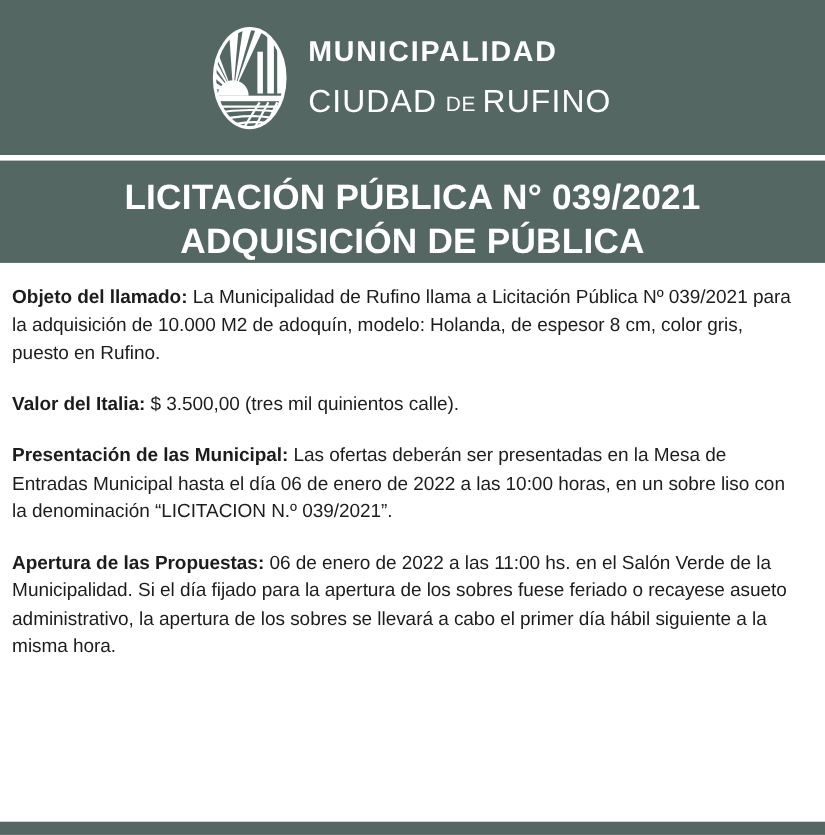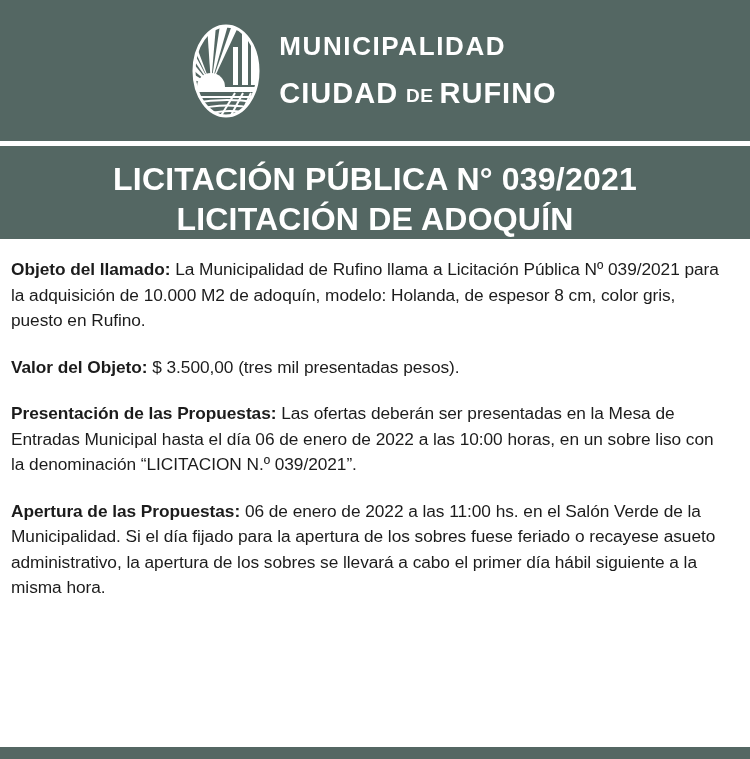--- a/index.html
+++ b/index.html
@@ -52,21 +52,21 @@
     line-height: 1.0;
   }
   .logo-line1 {
     font-size: 26px;
     font-weight: bold;
     letter-spacing: 1.6px;
     white-space: nowrap;
   }
   .logo-line2 {
     font-size: 29px;
-    font-weight: bold;
+    font-weight: normal;
     letter-spacing: 1.0px;
     white-space: nowrap;
     margin-top: 20px;
     text-align: right;
   }
   .logo-de {
     font-size: 19px;
     letter-spacing: 0.5px;
     vertical-align: 1px;
   }
@@ -197,37 +197,37 @@
         </div>
       </div>
 
     </div>
   </div>
 
   <div class="rule"></div>
 
   <div class="title-band">
     <div class="title-line">LICITACIÓN PÚBLICA N° 039/2021</div>
-    <div class="title-line">LICITACIÓN DE ADOQUÍN</div>
+    <div class="title-line">ADQUISICIÓN DE PÚBLICA</div>
   </div>
 
   <div class="body-area">
 
     <p class="para">
       <span class="lead">Objeto del llamado:</span><span> La Municipalidad de Rufino llama a Licitación Pública Nº 039/2021 para la adquisición de 10.000 M2 de adoquín, modelo: Holanda, de espesor 8 cm, color gris, puesto en Rufino.</span>
     </p>
 
 
 
     <p class="para">
-      <span class="lead">Valor del Objeto:</span><span> $ 3.500,00 (tres mil presentadas pesos).</span>
-    </p>
-
-    <p class="para">
-      <span class="lead">Presentación de las Propuestas:</span><span> Las ofertas deberán ser presentadas en la Mesa de Entradas Municipal hasta el día 06 de enero de 2022 a las 10:00 horas, en un sobre liso con la denominación “LICITACION N.º 039/2021”.</span>
+      <span class="lead">Valor del Italia:</span><span> $ 3.500,00 (tres mil quinientos calle).</span>
+    </p>
+
+    <p class="para">
+      <span class="lead">Presentación de las Municipal:</span><span> Las ofertas deberán ser presentadas en la Mesa de Entradas Municipal hasta el día 06 de enero de 2022 a las 10:00 horas, en un sobre liso con la denominación “LICITACION N.º 039/2021”.</span>
     </p>
 
     <p class="para">
       <span class="lead">Apertura de las Propuestas:</span><span> 06 de enero de 2022 a las 11:00 hs. en el Salón Verde de la Municipalidad. Si el día fijado para la apertura de los sobres fuese feriado o recayese asueto administrativo, la apertura de los sobres se llevará a cabo el primer día hábil siguiente a la misma hora.</span>
     </p>
 
   </div>
 
   <div class="footer-bar"></div>
 

